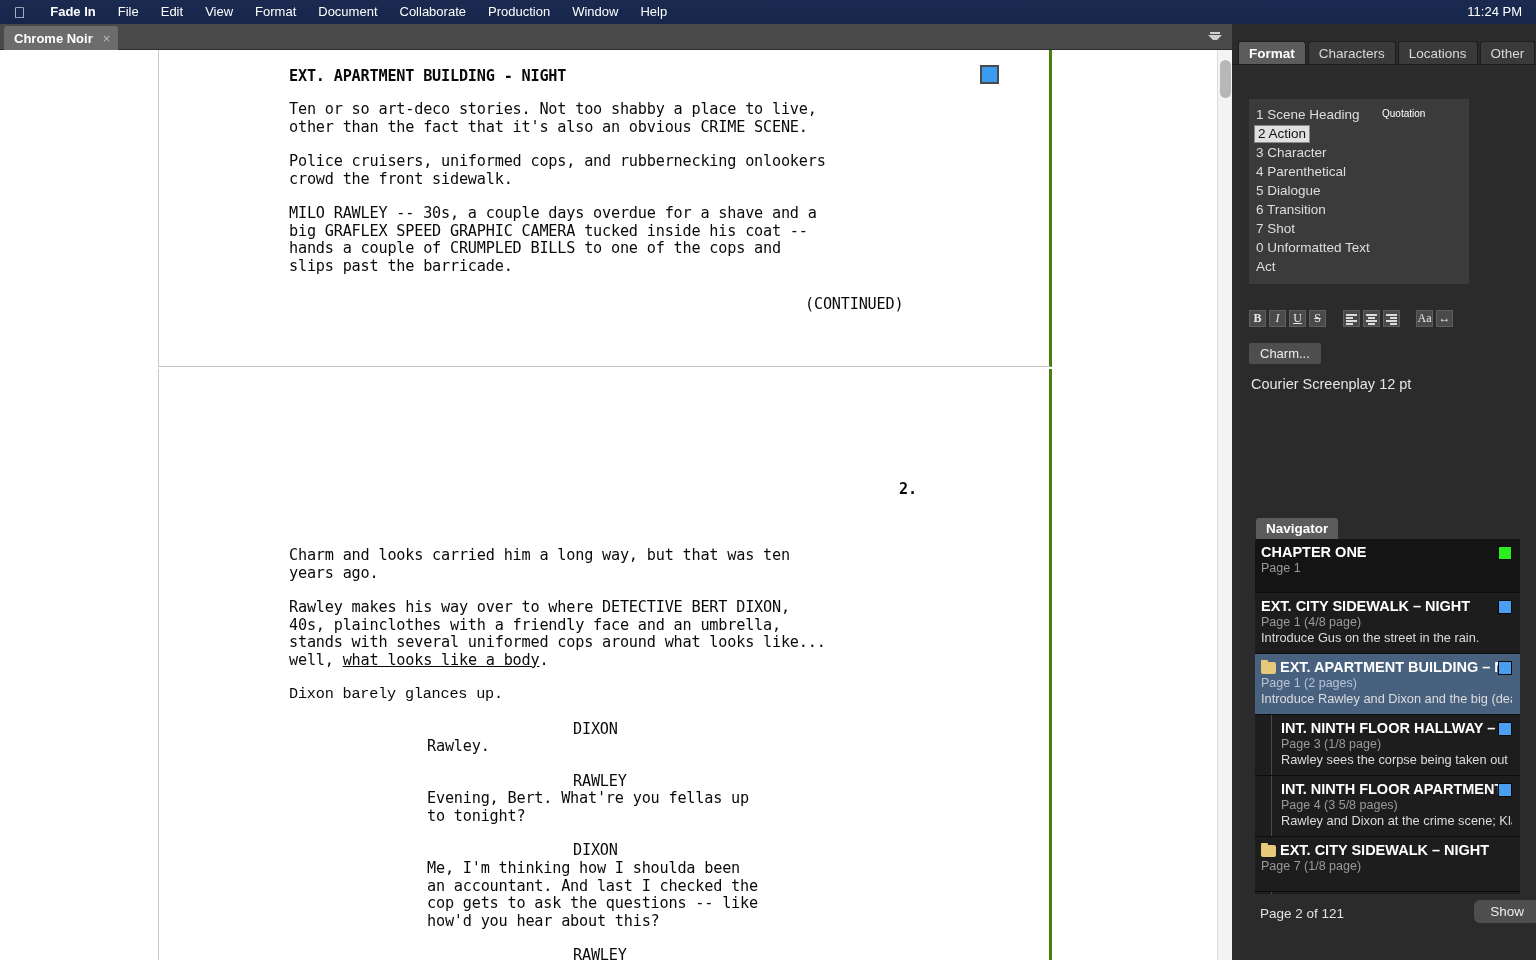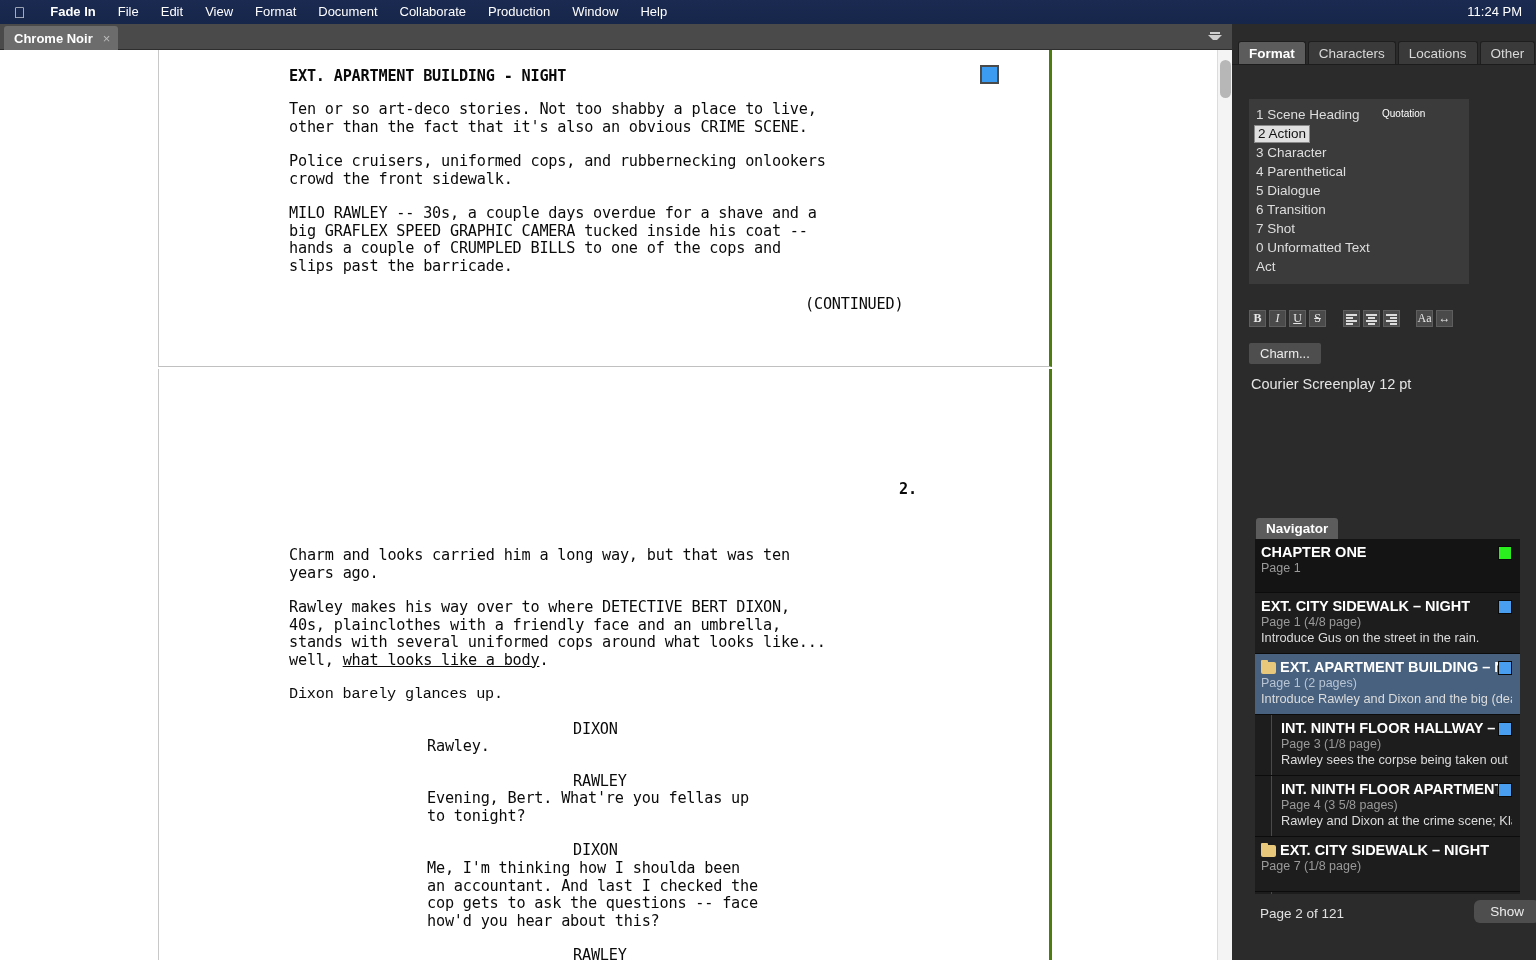--- a/index.html
+++ b/index.html
@@ -420,21 +420,21 @@
     <div class="block scr" id="ch1">DIXON</div>
     <div class="block scr" id="dlg1">Rawley.</div>
 
     <div class="block scr" id="ch2">RAWLEY</div>
     <div class="block scr" id="dlg2">Evening, Bert. What're you fellas up
 to tonight?</div>
 
     <div class="block scr" id="ch3">DIXON</div>
     <div class="block scr" id="dlg3">Me, I'm thinking how I shoulda been
 an accountant. And last I checked the
-cop gets to ask the questions -- face
+cop gets to ask the questions -- like
 how'd you hear about this?</div>
 
     <div class="block scr" id="ch4">RAWLEY</div>
 
   </div>
 </div>
 
 <div id="doc-scroll-track">
   <div id="doc-scroll-thumb"></div>
 </div>

